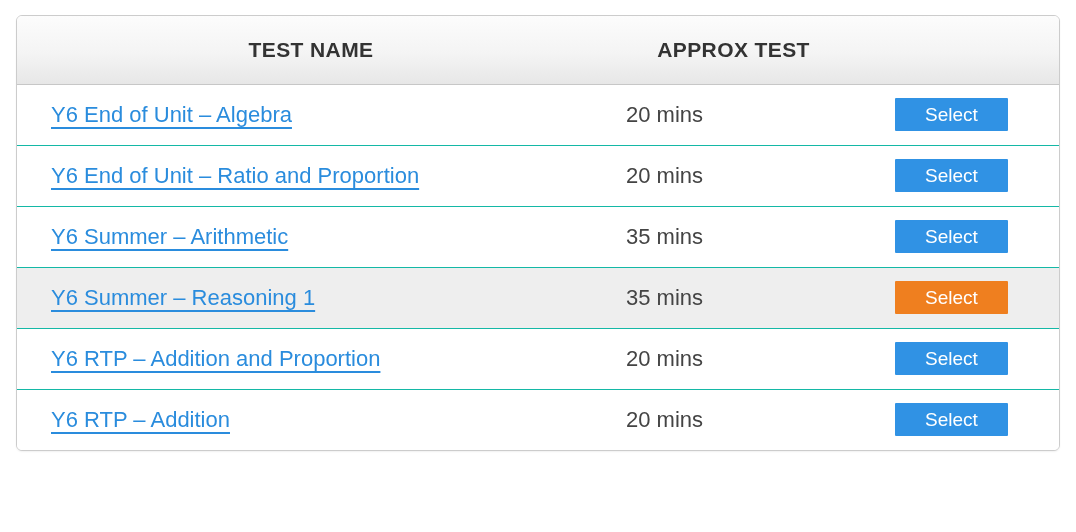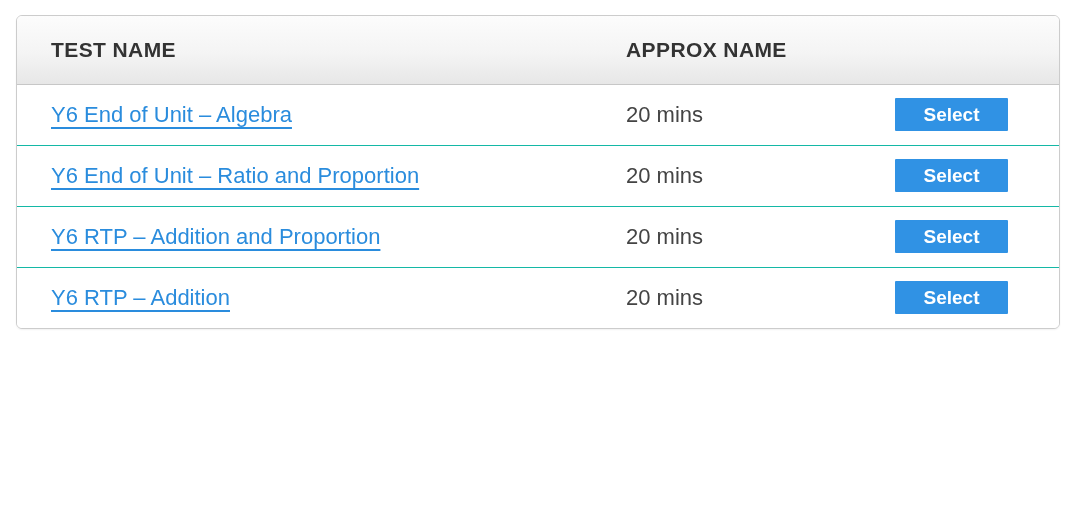--- a/index.html
+++ b/index.html
@@ -47,21 +47,21 @@
   }
   thead th {
     height: 68px;
     padding: 0;
     margin: 0;
     border-bottom: 1px solid #c7c7c7;
     font-size: 21px;
     font-weight: bold;
     color: #333333;
     letter-spacing: 0.4px;
-    text-align: left;
+    text-align: center;
     vertical-align: middle;
     box-sizing: border-box;
   }
   th.col-name   { width: 554px; padding-left: 34px; }
   th.col-time   { width: 270px; padding-left: 55px; }
   th.col-action { width: 220px; }
 
   
   tbody tr {
     background: #ffffff;
@@ -98,21 +98,21 @@
     white-space: nowrap;
   }
 
   .select-btn {
     display: inline-block;
     width: 113px;
     height: 33px;
     line-height: 33px;
     text-align: center;
     font-size: 19px;
-    font-weight: bold;
+    font-weight: normal;
     color: #ffffff;
     background: #3092e4;
     border: none;
     border-radius: 1px;
     padding: 0;
     font-family: "Liberation Sans", sans-serif;
     cursor: pointer;
     box-sizing: border-box;
     vertical-align: middle;
   }
@@ -122,34 +122,44 @@
 </style>
 </head>
 <body>
 
 <div class="page">
   <div class="table-panel">
     <table class="test-table">
       <thead>
         <tr>
           <th class="col-name">TEST NAME</th>
-          <th class="col-time">APPROX NAME</th>
+          <th class="col-time">APPROX TEST</th>
           <th class="col-action"></th>
         </tr>
       </thead>
       <tbody id="table-body">
           <tr>
             <td class="cell-name"><a class="test-link" href="#">Y6 End of Unit – Algebra</a></td>
             <td class="cell-time"><span class="time-text">20 mins</span></td>
             <td class="cell-action"><button class="select-btn">Select</button></td>
           </tr>
           <tr>
             <td class="cell-name"><a class="test-link" href="#">Y6 End of Unit – Ratio and Proportion</a></td>
             <td class="cell-time"><span class="time-text">20 mins</span></td>
             <td class="cell-action"><button class="select-btn">Select</button></td>
+          </tr>
+          <tr>
+            <td class="cell-name"><a class="test-link" href="#">Y6 Summer – Arithmetic</a></td>
+            <td class="cell-time"><span class="time-text">35 mins</span></td>
+            <td class="cell-action"><button class="select-btn">Select</button></td>
+          </tr>
+          <tr class="is-active">
+            <td class="cell-name"><a class="test-link" href="#">Y6 Summer – Reasoning 1</a></td>
+            <td class="cell-time"><span class="time-text">35 mins</span></td>
+            <td class="cell-action"><button class="select-btn is-active">Select</button></td>
           </tr>
           <tr>
             <td class="cell-name"><a class="test-link" href="#">Y6 RTP – Addition and Proportion</a></td>
             <td class="cell-time"><span class="time-text">20 mins</span></td>
             <td class="cell-action"><button class="select-btn">Select</button></td>
           </tr>
           <tr>
             <td class="cell-name"><a class="test-link" href="#">Y6 RTP – Addition</a></td>
             <td class="cell-time"><span class="time-text">20 mins</span></td>
             <td class="cell-action"><button class="select-btn">Select</button></td>

